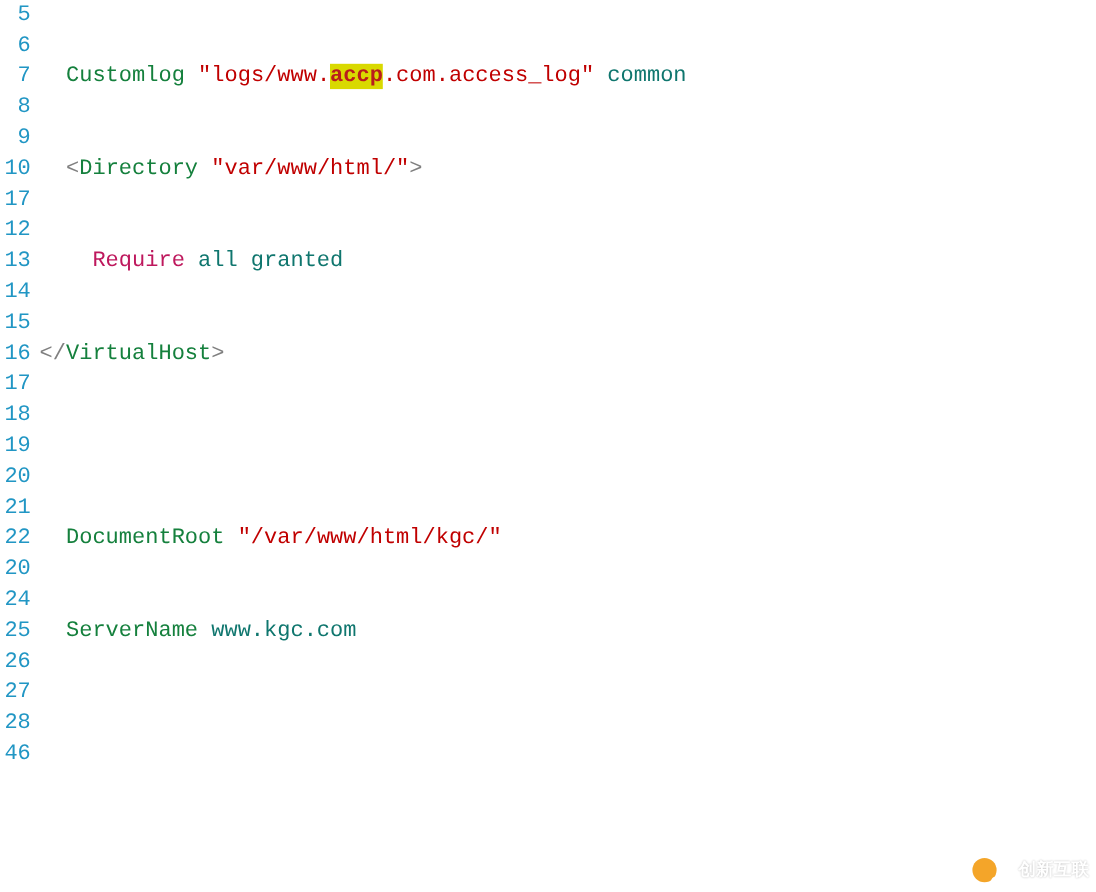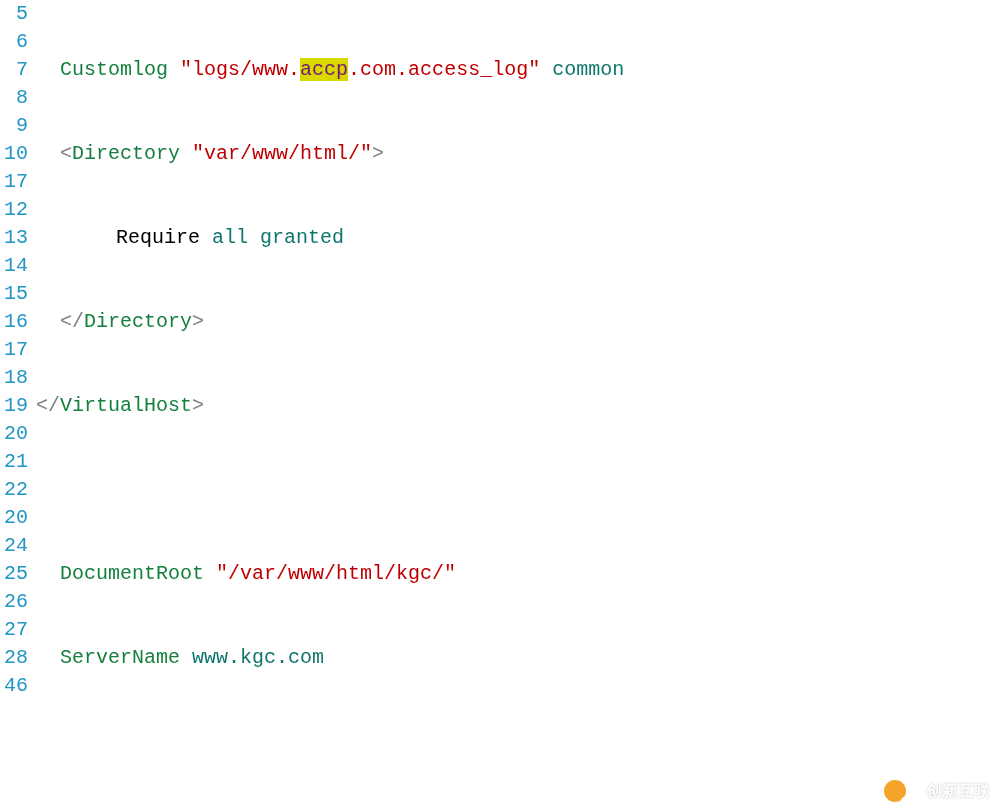--- a/index.html
+++ b/index.html
@@ -27,28 +27,29 @@
     height: 28px;
   }
   .code {
     flex: 1;
     white-space: pre;
   }
   .line {
     height: 28px;
   }
   .kw-teal { color: #15803d; }
-  .kw-blue { color: #000000; margin-left: 32px; }
+  .kw-blue { color: #be185d; }
   .str-red { color: #c00000; }
   .txt-black { color: #0f766e; }
   .num-purple { color: #800080; }
   .punct-gray { color: #808080; }
   .hl {
     background: #d9d900;
-    color: #701a75;
+    color: #b91c1c;
+    font-weight: bold;
   }
   .watermark {
     position: absolute;
     right: 6px;
     bottom: 6px;
     display: flex;
     align-items: center;
     opacity: 0.9;
   }
   .watermark-text {
@@ -106,21 +107,20 @@
       <div class="ln">25</div>
       <div class="ln">26</div>
       <div class="ln">27</div>
       <div class="ln">28</div>
       <div class="ln">46</div>
     </div>
   <div class="code">
     <div class="line"><span class="txt-black">  </span><span class="kw-teal">Customlog</span><span> </span><span class="str-red">"logs/www.</span><span class="hl">accp</span><span class="str-red">.com.access_log"</span><span class="txt-black"> common</span></div>
     <div class="line"><span>  </span><span class="punct-gray">&lt;</span><span class="kw-teal">Directory</span><span> </span><span class="str-red">"var/www/html/"</span><span class="punct-gray">&gt;</span></div>
     <div class="line"><span>    </span><span class="kw-blue">Require</span><span class="txt-black"> all granted</span></div>
-    <div class="line"><span>  </span><span class="punct-gray">&lt;/</span><span class="kw-teal">Directory</span><span class="punct-gray">&gt;</span></div>
     <div class="line"><span></span><span class="punct-gray">&lt;/</span><span class="kw-teal">VirtualHost</span><span class="punct-gray">&gt;</span></div>
     <div class="line"><span> </span></div>
     <div class="line"><span>  </span><span class="kw-teal">DocumentRoot</span><span> </span><span class="str-red">"/var/www/html/kgc/"</span></div>
     <div class="line"><span>  </span><span class="kw-teal">ServerName</span><span class="txt-black"> www.kgc.com</span></div>
     
     
     
     
     
     

